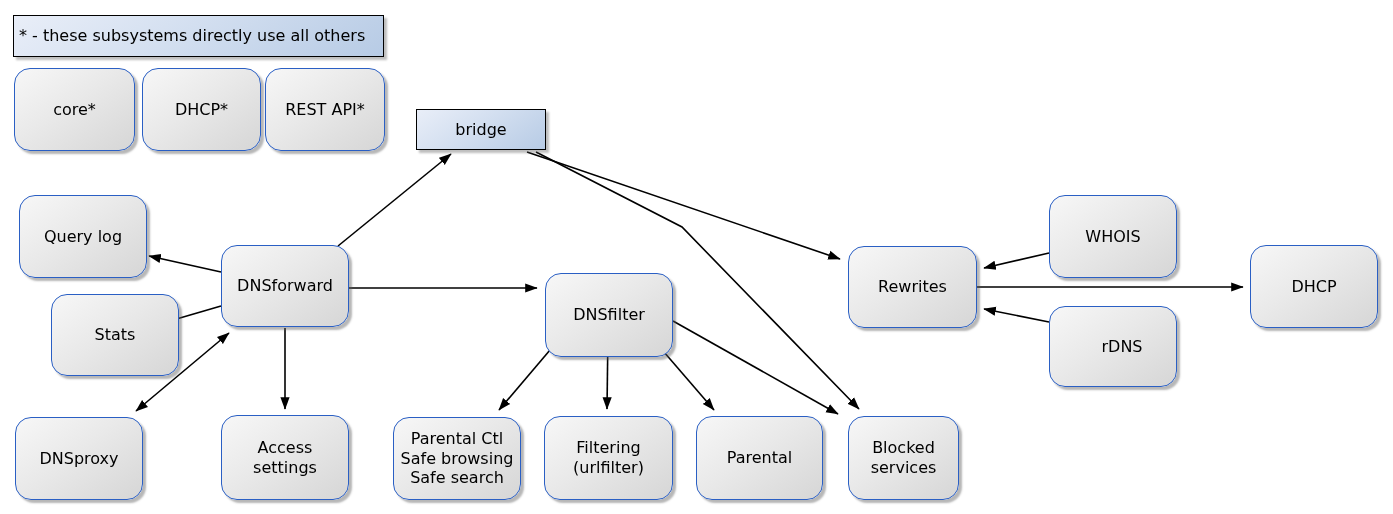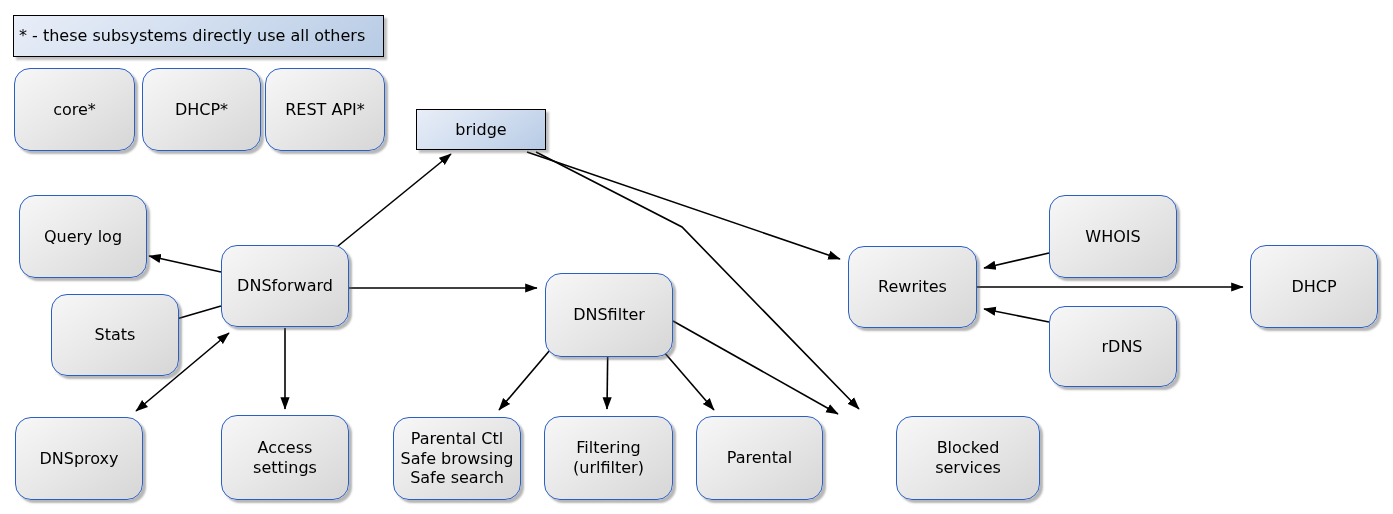--- a/index.html
+++ b/index.html
@@ -104,21 +104,21 @@
 Safe browsing
 Safe search</span>
   </div>
   <div class="node gray" style="left:544px; top:416px; width:129px; height:84px;">
     <span class="node-label">Filtering
 (urlfilter)</span>
   </div>
   <div class="node gray" style="left:696px; top:416px; width:127px; height:84px;">
     <span class="node-label">Parental</span>
   </div>
-  <div class="node gray" style="left:896px; top:416px; width:144px; height:84px;">
+  <div class="node gray" style="left:848px; top:416px; width:111px; height:84px;">
     <span class="node-label">Blocked
 services</span>
   </div>
 
   <div class="node gray" style="left:848px; top:246px; width:129px; height:82px;">
     <span class="node-label">Rewrites</span>
   </div>
   <div class="node gray" style="left:1049px; top:195px; width:128px; height:83px;">
     <span class="node-label">WHOIS</span>
   </div>

